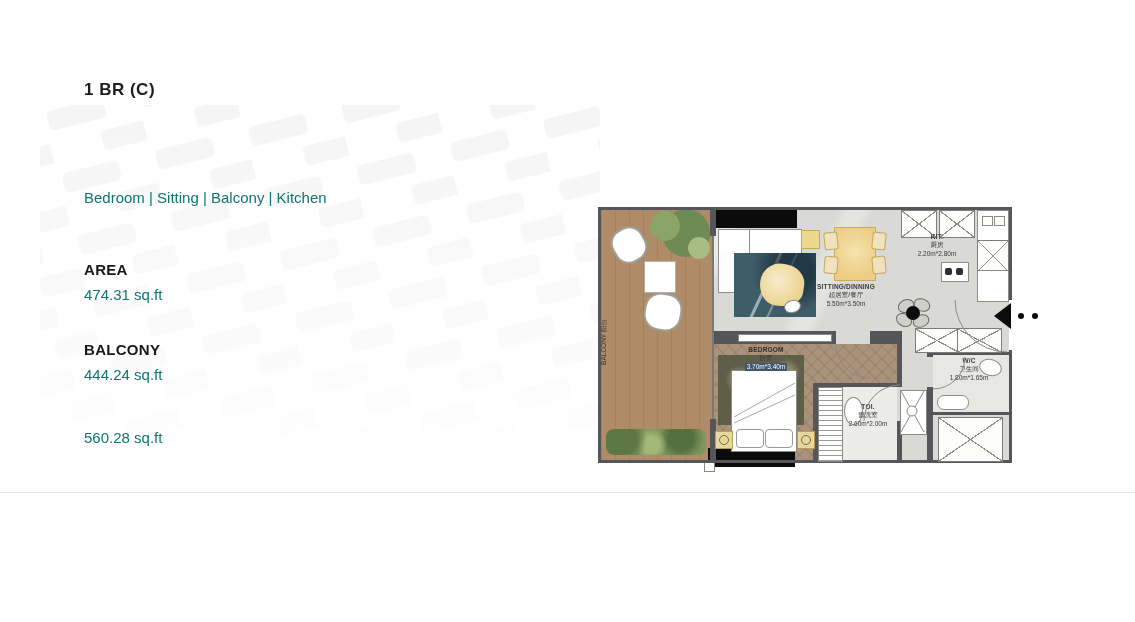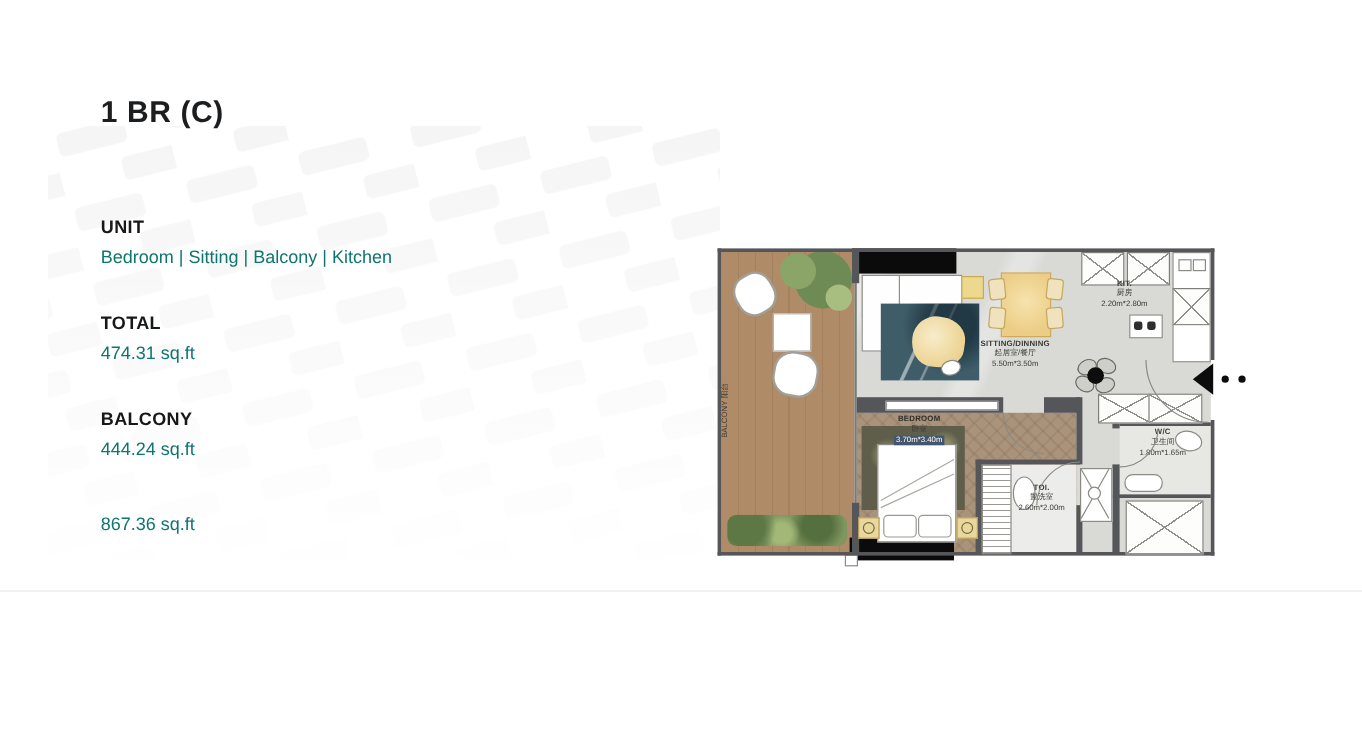--- a/index.html
+++ b/index.html
@@ -1,19 +1,19 @@
 <!DOCTYPE html>
 <html><head>
 <meta charset="utf-8">
 <style>
   html,body{margin:0;padding:0;background:#fff;}
   .page{position:relative;width:1135px;height:622px;background:#ffffff;overflow:hidden;
         font-family:"Liberation Sans",sans-serif;}
   
-  .title{position:absolute;left:84px;top:80px;margin:0;font-size:25px;font-weight:700;
+  .title{position:absolute;left:84px;top:80px;margin:0;font-size:17px;font-weight:700;
          color:#1c1d1f;letter-spacing:.5px;}
   .spec{position:absolute;left:84px;width:330px;}
   .spec-label{font-size:15px;font-weight:700;color:#17181a;letter-spacing:.3px;}
   .spec-value{font-size:15px;color:#0f766e;margin-top:8px;}
   .divider{position:absolute;left:0;top:492px;width:1135px;height:1px;background:#e9e9ec;}
   .wm-wrap{position:absolute;left:40px;top:105px;width:560px;height:430px;opacity:.55;}
   .wm-fade{position:absolute;left:40px;top:105px;width:560px;height:430px;
            background:linear-gradient(180deg,rgba(255,255,255,0) 0%,#fff 88%);}
   
   .plan{position:absolute;left:598px;top:207px;width:414px;height:260px;}
@@ -85,33 +85,32 @@
         <rect x="52" y="40" width="58" height="20" rx="5" fill="#ededf0"></rect>
       </pattern>
     </defs>
     <rect width="560" height="430" fill="url(#wm)"></rect>
   </svg>
   <div class="wm-fade"></div>
 
   <h1 class="title">1 BR (C)</h1>
 
   <div class="spec" style="top:181px">
-    <div class="spec-label">UNIT</div>
     <div class="spec-value">Bedroom | Sitting | Balcony | Kitchen</div>
   </div>
   <div class="spec" style="top:261px">
-    <div class="spec-label">TOTAL</div>
+    <div class="spec-label">AREA</div>
     <div class="spec-value">474.31 sq.ft</div>
   </div>
   <div class="spec" style="top:341px">
     <div class="spec-label">BALCONY</div>
     <div class="spec-value">444.24 sq.ft</div>
   </div>
   <div class="spec" style="top:421px">
-    <div class="spec-value">867.36 sq.ft</div>
+    <div class="spec-value">560.28 sq.ft</div>
   </div>
 
   <div class="divider"></div>
 
   <div class="plan">
 
     <div class="floor-balcony"></div>
     <div class="floor-main"></div>
     <div class="floor-bed"></div>
     <div class="floor-toi"></div>

